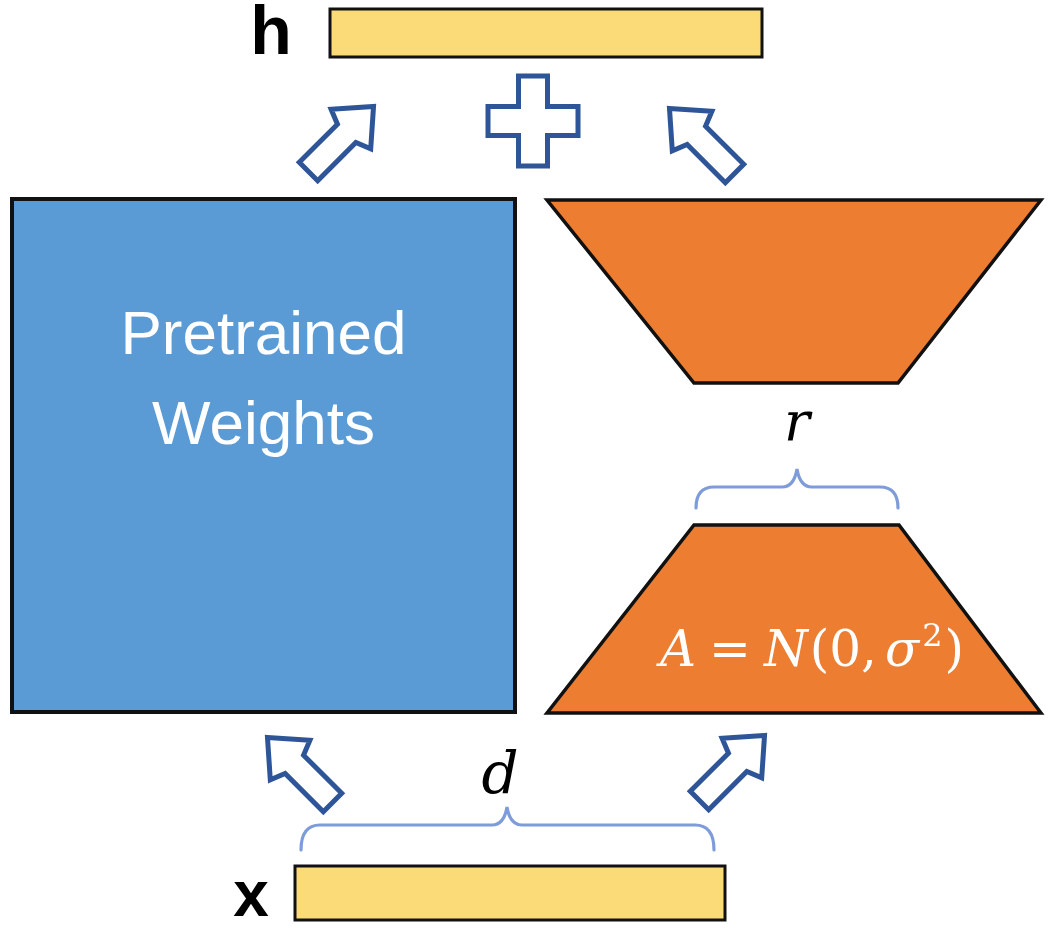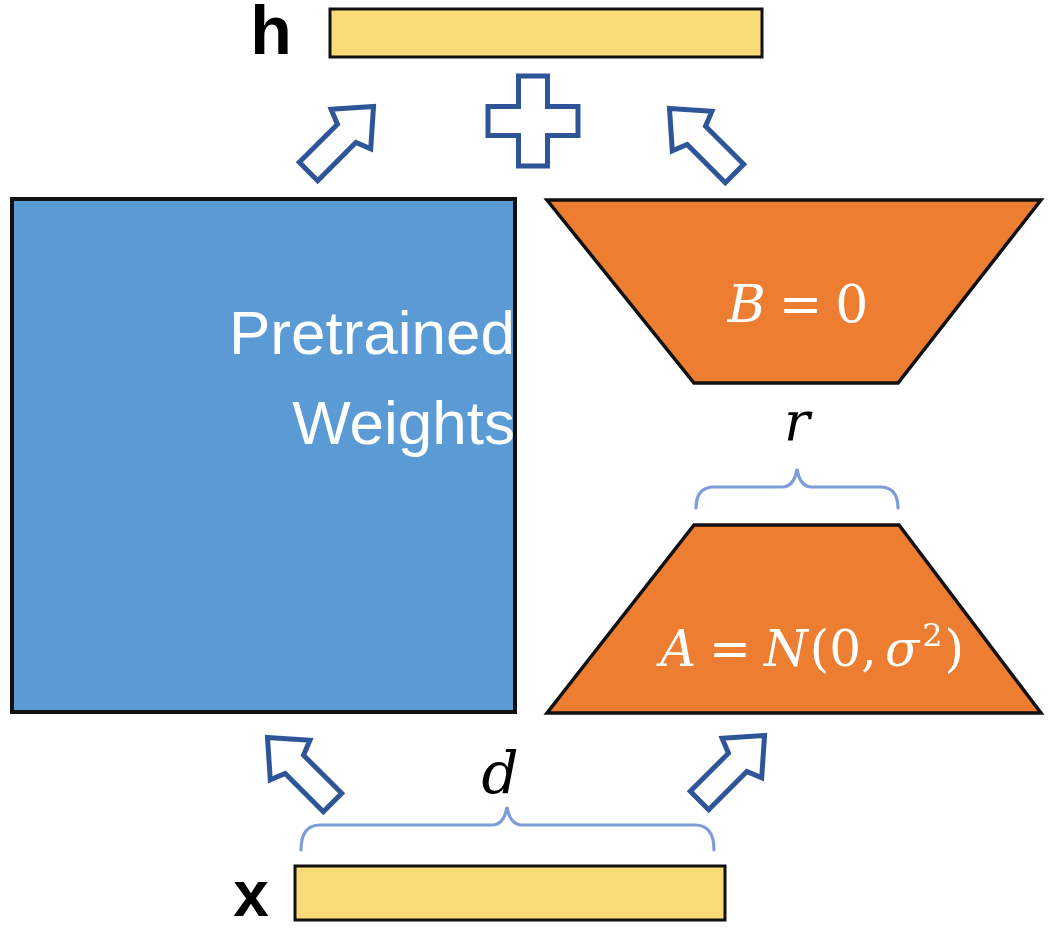--- a/index.html
+++ b/index.html
@@ -16,21 +16,21 @@
   .up { font-style:normal; }
   .white { color:#ffffff; }
   
   .h-label   { left:238px; top:-4px;  width:66px; font-size:68px; }
   .x-label   { left:218px; top:862px; width:66px; font-size:64px; }
   .r-label   { left:767px; top:395px; width:60px; font-size:54px; }
   .d-label   { left:467px; top:744px; width:66px; font-size:58px; }
   
   .pw-title {
     left:12px; top:288px; width:503px; font-size:62px; line-height:90px;
-    color:#ffffff; text-align:right; white-space:normal;
+    color:#ffffff; text-align:center; white-space:normal;
   }
   .w-formula { left:12px;  top:545px; width:503px; font-size:56px; }
   .b-formula { left:593px; top:278px; width:410px; font-size:52px; }
   .a-formula { left:562px; top:624px; width:500px; font-size:50px; }
   .formula .op  { font-style:normal; margin:0 13px; }
   .formula .setR{ font-style:normal; font-family:"DejaVu Sans","DejaVu Serif",sans-serif; }
   .formula sup  { font-size:0.64em; vertical-align:0; position:relative; top:-0.62em; margin-left:3px; }
   .formula .arg { font-style:normal; margin-left:2px; }
   .formula .sig { font-style:italic; margin-left:8px; }
 </style>
@@ -67,21 +67,18 @@
 
   <div class="lbl bold center x-label">x</div>
 
   <div class="lbl math it center r-label">r</div>
 
   <div class="lbl math it center d-label">d</div>
 
   <div class="lbl pw-title">Pretrained Weights</div>
 
 
-  <div class="lbl math center white formula b-formula">
-    <span class="it">B</span><span class="op">=</span><span class="up">0</span>
-  </div>
 
   <div class="lbl math center white formula a-formula">
     <span class="it">A</span><span class="op">=</span><span class="it">N</span><span class="arg">(0,</span><span class="sig">σ</span><sup class="up">2</sup><span class="arg">)</span>
   </div>
 
 </div>
 
 </body></html>

